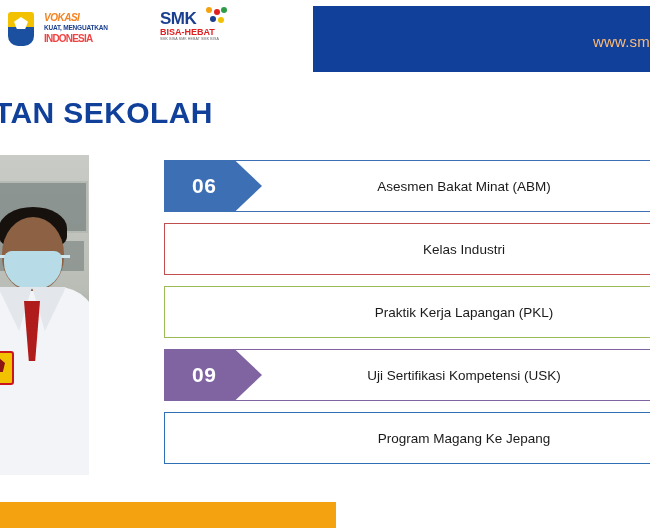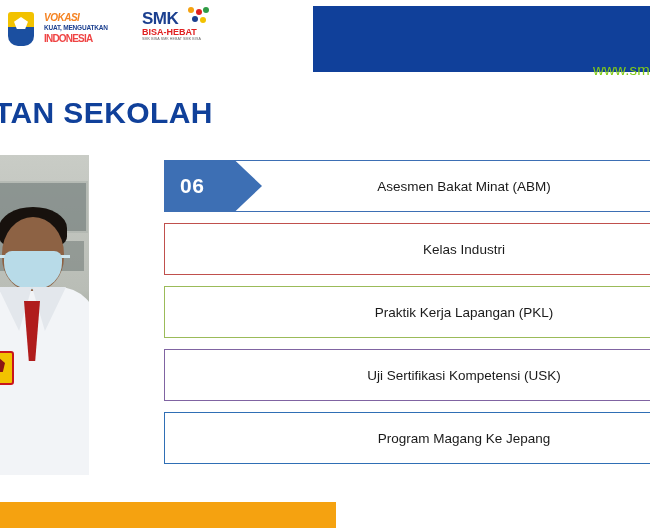--- a/index.html
+++ b/index.html
@@ -73,20 +73,21 @@
     color: #ef4444;
     font-weight: bold;
     font-size: 10px;
     letter-spacing: -0.8px;
     line-height: 13px;
   }
   .logo-smk {
     position: relative;
     width: 66px;
     height: 38px;
+    margin-left: 18px;
   }
   .smk-top {
     color: #1b3f8f;
     font-weight: bold;
     font-size: 17px;
     letter-spacing: -0.5px;
     line-height: 17px;
   }
   .smk-mid {
     color: #e02020;
@@ -120,25 +121,24 @@
     left: 313px;
     top: 6px;
     width: 337px;
     height: 66px;
     background: #10409a;
   }
   .header-url {
     position: absolute;
     right: 0;
     top: 27px;
-    color: #84cc16;
+    color: #fdba74;
     font-size: 15px;
     letter-spacing: 0.2px;
     white-space: nowrap;
-    margin-top: 28px;
   }
 
   
   .page-title {
     position: absolute;
     left: -6px;
     top: 96px;
     font-size: 30px;
     font-weight: bold;
     color: #10409a;
@@ -294,21 +294,21 @@
     height: 52px;
     clip-path: polygon(0 0, 72% 0, 100% 50%, 72% 100%, 0 100%);
     display: flex;
     align-items: center;
     justify-content: flex-start;
   }
   .row .num {
     color: #ffffff;
     font-weight: bold;
     font-size: 21px;
-    margin-left: 16px;
+    margin-left: 28px;
     letter-spacing: 0.5px;
   }
   .row .label {
     position: absolute;
     left: 110px;
     right: 10px;
     top: 0;
     height: 52px;
     display: flex;
     align-items: center;
@@ -395,20 +395,23 @@
     <div class="label">Kelas Industri</div>
   </div>
 
   <div class="row">
     <div class="frame" style="border-color:#9bbb59"></div>
     <div class="label">Praktik Kerja Lapangan  (PKL)</div>
   </div>
 
   <div class="row">
     <div class="frame" style="border-color:#8064a2"></div>
+    <div class="chev" style="background:#8064a2">
+      <span class="num">09</span>
+    </div>
     <div class="label">Uji Sertifikasi Kompetensi (USK)</div>
   </div>
 
   <div class="row">
     <div class="frame" style="border-color:#2f6fb5"></div>
     <div class="label">Program Magang Ke Jepang</div>
   </div>
 
 </div>
 

